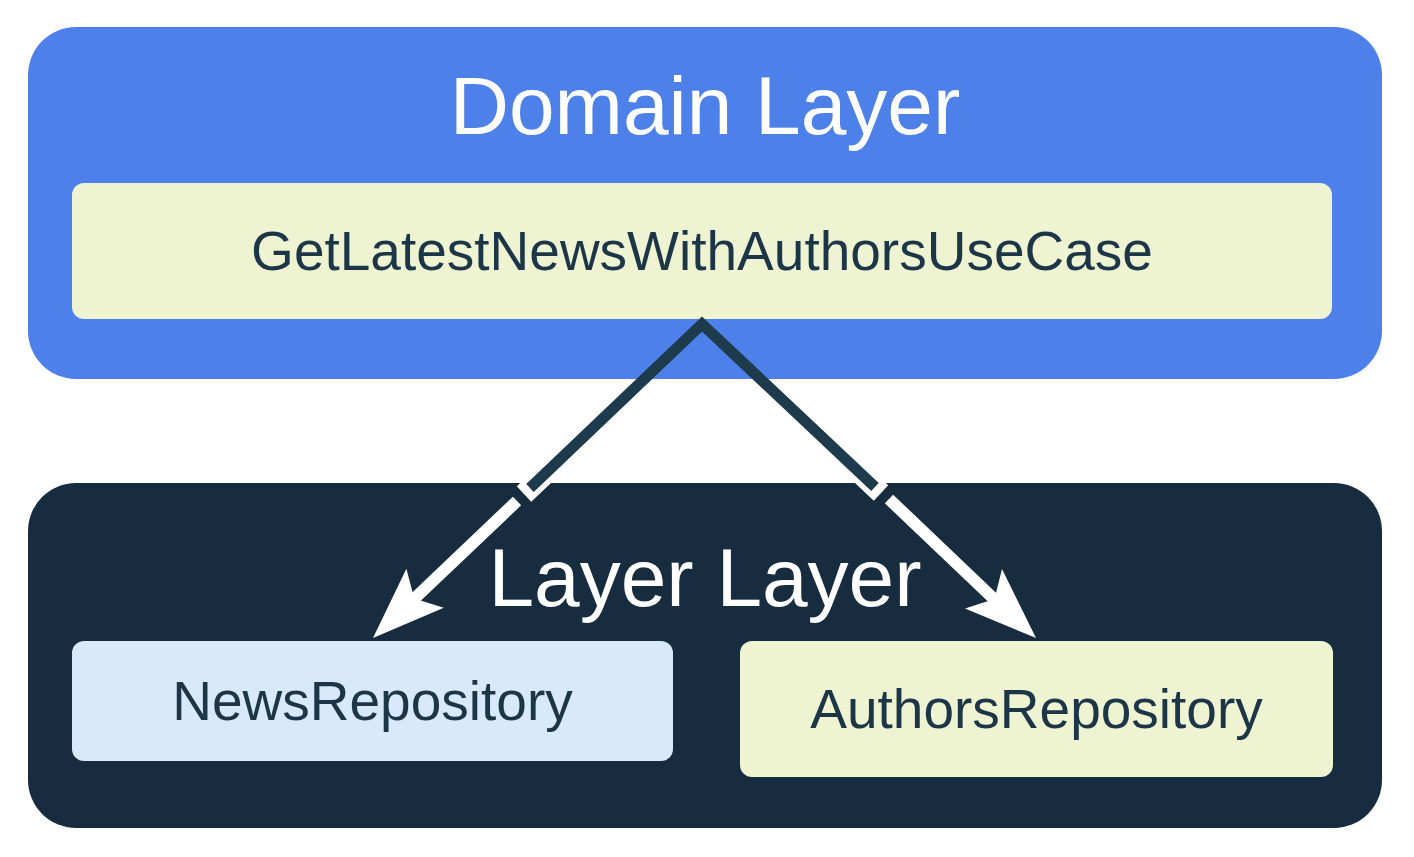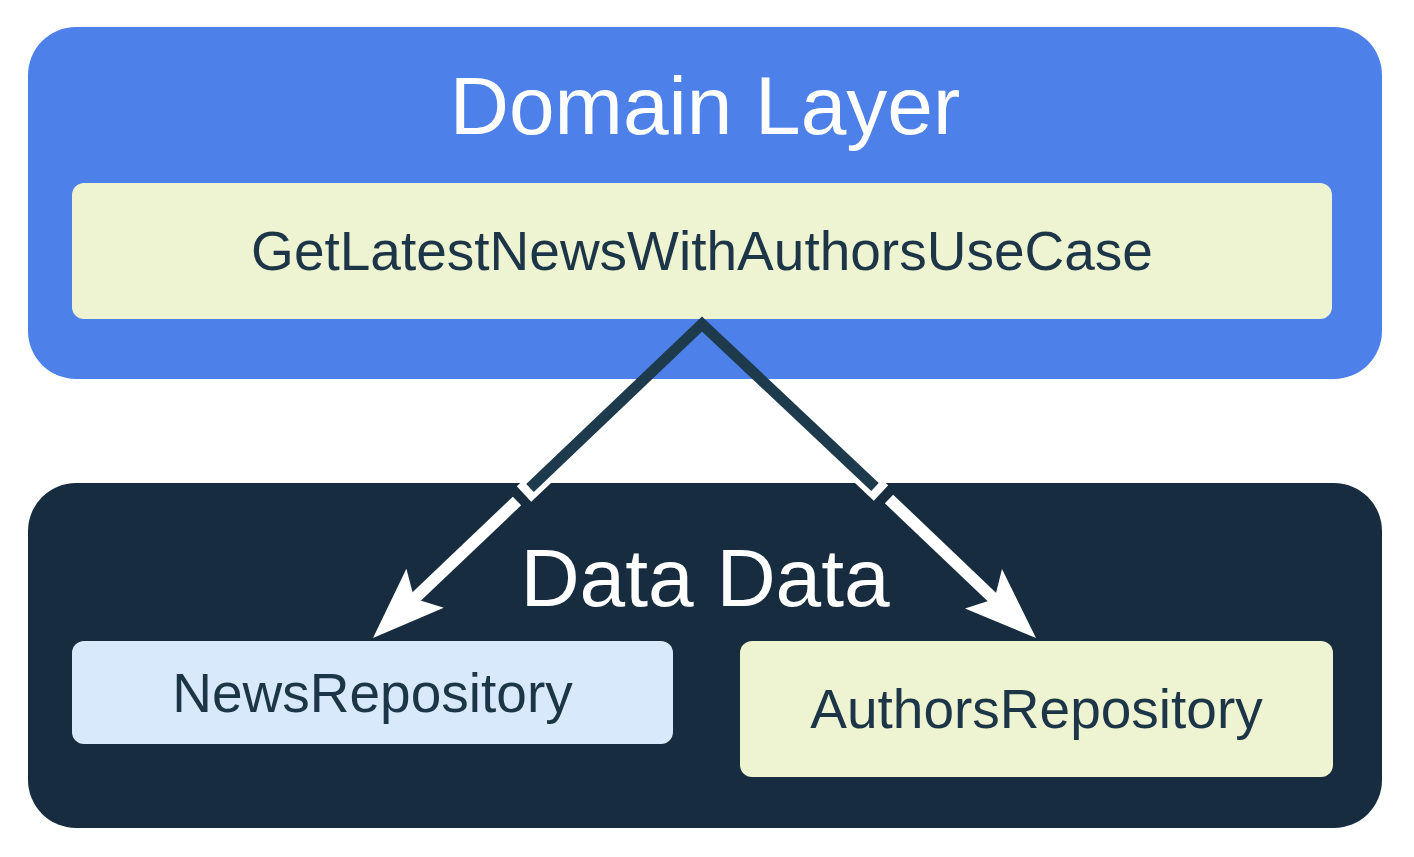--- a/index.html
+++ b/index.html
@@ -58,21 +58,21 @@
     font-weight: 400;
     white-space: nowrap;
   }
   .usecase-box {
     left: 72px; top: 183px;
     width: 1260px; height: 136px;
     background: var(--pale-lime, #EEF3D2);
   }
   .news-box {
     left: 72px; top: 641px;
-    width: 601px; height: 103px;
+    width: 601px; height: 120px;
     background: var(--light-blue, #D9E9FC);
     text-align: right;
   }
   .authors-box {
     left: 740px; top: 641px;
     width: 593px; height: 136px;
     background: var(--pale-lime, #EEF3D2);
   }
 
   .arrows-svg {
@@ -90,21 +90,21 @@
   <div class="abs layer-box domain-box"></div>
 
   <div class="abs layer-title domain-title">Domain Layer</div>
 
   <div class="abs node-box usecase-box">
     <span>GetLatestNewsWithAuthorsUseCase</span>
   </div>
 
   <div class="abs layer-box data-box"></div>
 
-  <div class="abs layer-title data-title">Data Data</div>
+  <div class="abs layer-title data-title">Layer Layer</div>
 
   <div class="abs node-box news-box">
     <span>NewsRepository</span>
   </div>
 
   <div class="abs node-box authors-box">
     <span>AuthorsRepository</span>
   </div>
 
   <svg class="abs arrows-svg" viewBox="0 0 1414 857">

